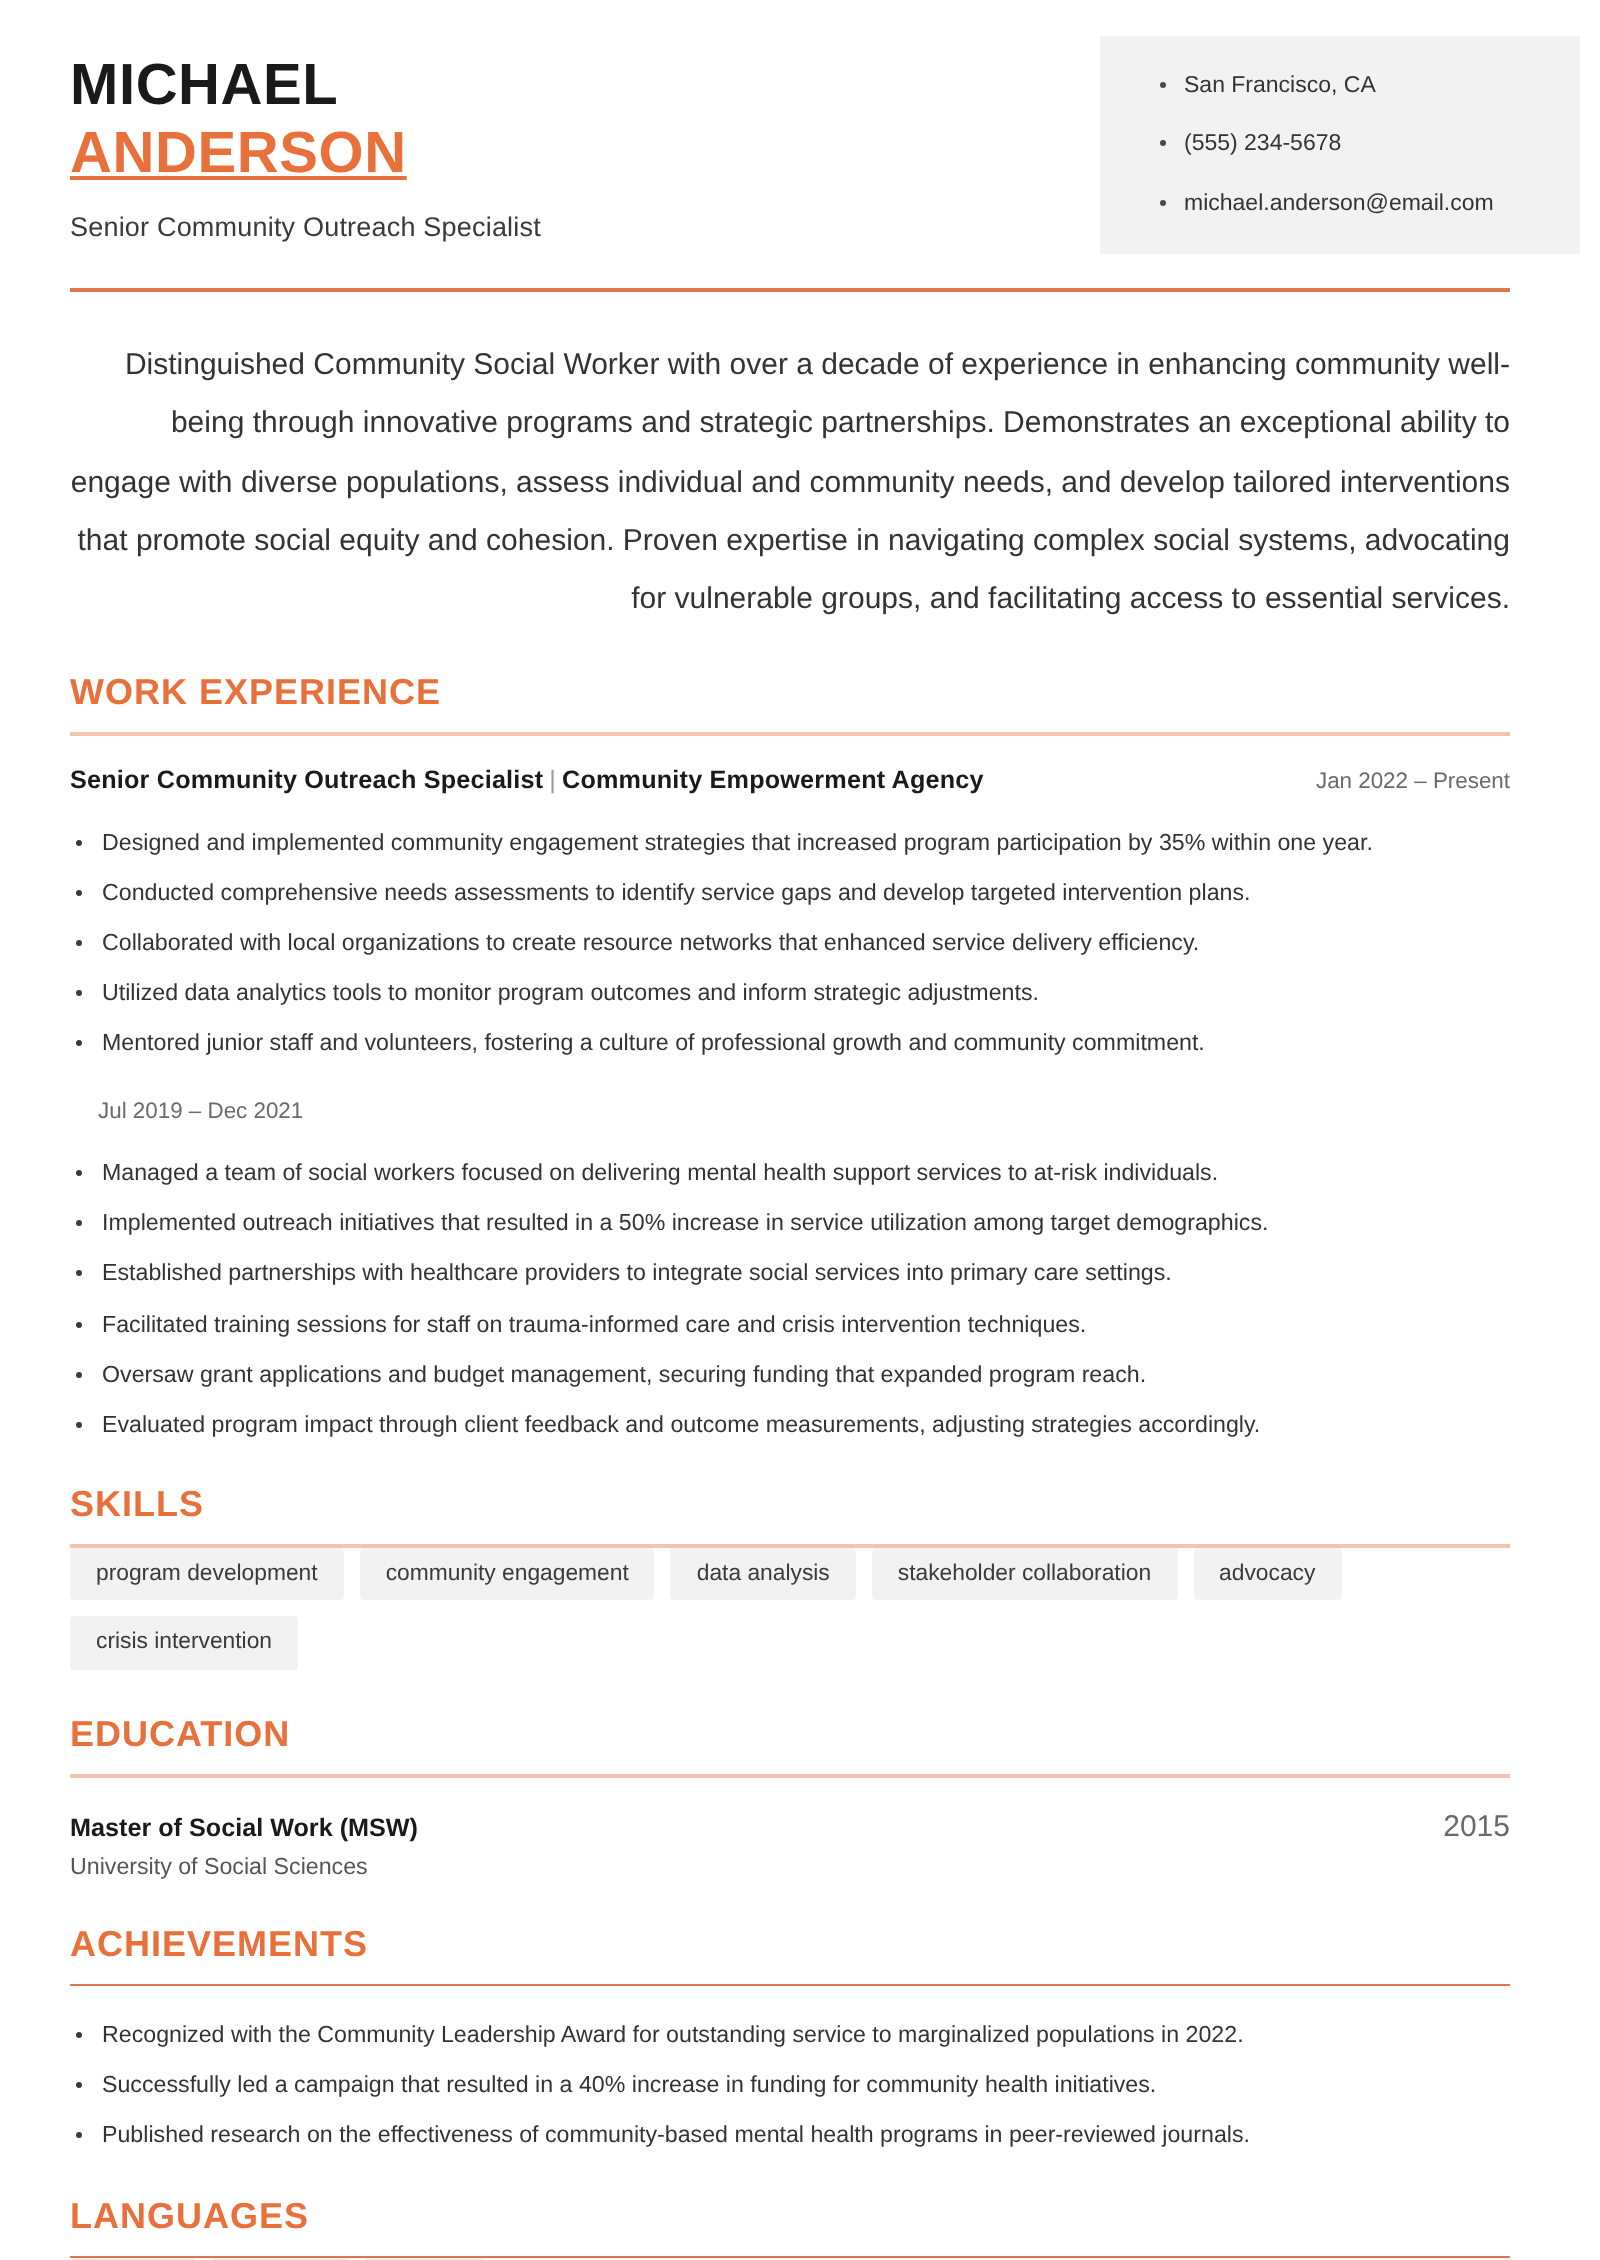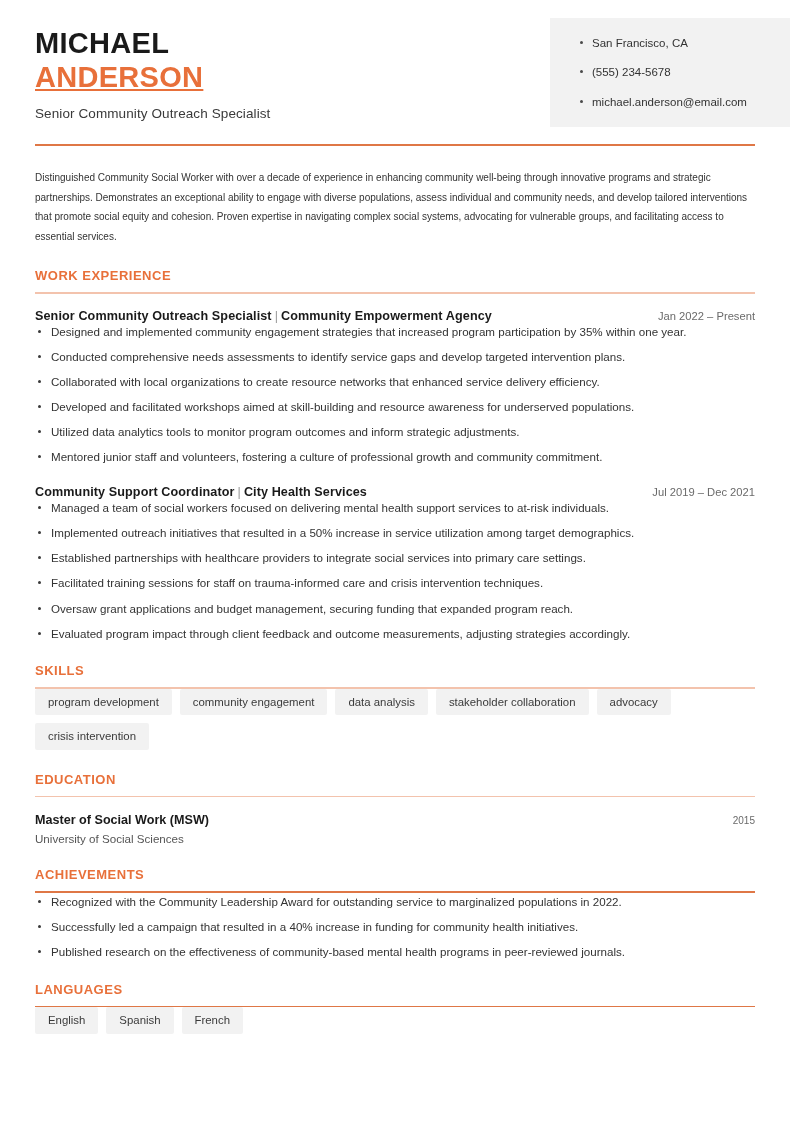--- a/index.html
+++ b/index.html
@@ -88,29 +88,29 @@
     height: 2px;
     background: #df7746;
   }
 
   
   .content {
     padding: 0 35px;
   }
   .summary {
     margin-top: 22px;
-    font-size: 10px;
+    font-size: 15px;
     line-height: 1.95;
     color: #333333;
-    text-align: left;
+    text-align: right;
   }
 
   .section { margin-top: 22px; }
   .section-title {
-    font-size: 13px;
+    font-size: 18px;
     font-weight: bold;
     color: #e8703a;
     letter-spacing: 0.5px;
     margin: 0;
   }
   .section-rule {
     margin-top: 9px;
     height: 1.5px;
     background: #f3c3ad;
   }
@@ -136,21 +136,21 @@
     padding: 0 3px;
   }
   .job-dates {
     font-size: 11.2px;
     color: #6a6a6a;
     white-space: nowrap;
     padding-left: 14px;
   }
   ul.bullets {
     list-style: none;
-    margin: 1px 0 0 0;
+    margin: 17px 0 0 0;
     padding: 0;
   }
   ul.bullets li {
     position: relative;
     font-size: 11.6px;
     color: #333333;
     line-height: 1.35;
     padding-left: 16px;
     margin-bottom: 9.5px;
   }
@@ -188,21 +188,21 @@
     display: flex;
     align-items: baseline;
     justify-content: space-between;
   }
   .edu-degree {
     font-size: 12.6px;
     font-weight: bold;
     color: #1a1a1a;
   }
   .edu-year {
-    font-size: 10px;
+    font-size: 15px;
     color: #6a6a6a;
     white-space: nowrap;
     padding-left: 14px;
   }
   .edu-school {
     margin-top: 5px;
     font-size: 11.6px;
     color: #555555;
   }
 
@@ -243,31 +243,27 @@
         <div class="job-head">
           <div class="job-heading">
             <span>Senior Community Outreach Specialist</span><span class="job-sep">|</span><span>Community Empowerment Agency</span>
           </div>
           <div class="job-dates">Jan 2022 – Present</div>
         </div>
         <ul class="bullets">
           <li>Designed and implemented community engagement strategies that increased program participation by 35% within one year.</li>
           <li>Conducted comprehensive needs assessments to identify service gaps and develop targeted intervention plans.</li>
           <li>Collaborated with local organizations to create resource networks that enhanced service delivery efficiency.</li>
-          <li>Developed and facilitated workshops aimed at skill-building and resource awareness for underserved populations.</li>
           <li>Utilized data analytics tools to monitor program outcomes and inform strategic adjustments.</li>
           <li>Mentored junior staff and volunteers, fostering a culture of professional growth and community commitment.</li>
         </ul>
       </div>
 
       <div class="job">
         <div class="job-head">
-          <div class="job-heading">
-            <span>Community Support Coordinator</span><span class="job-sep">|</span><span>City Health Services</span>
-          </div>
           <div class="job-dates">Jul 2019 – Dec 2021</div>
         </div>
         <ul class="bullets">
           <li>Managed a team of social workers focused on delivering mental health support services to at-risk individuals.</li>
           <li>Implemented outreach initiatives that resulted in a 50% increase in service utilization among target demographics.</li>
           <li>Established partnerships with healthcare providers to integrate social services into primary care settings.</li>
           <li>Facilitated training sessions for staff on trauma-informed care and crisis intervention techniques.</li>
           <li>Oversaw grant applications and budget management, securing funding that expanded program reach.</li>
           <li>Evaluated program impact through client feedback and outcome measurements, adjusting strategies accordingly.</li>
         </ul>

